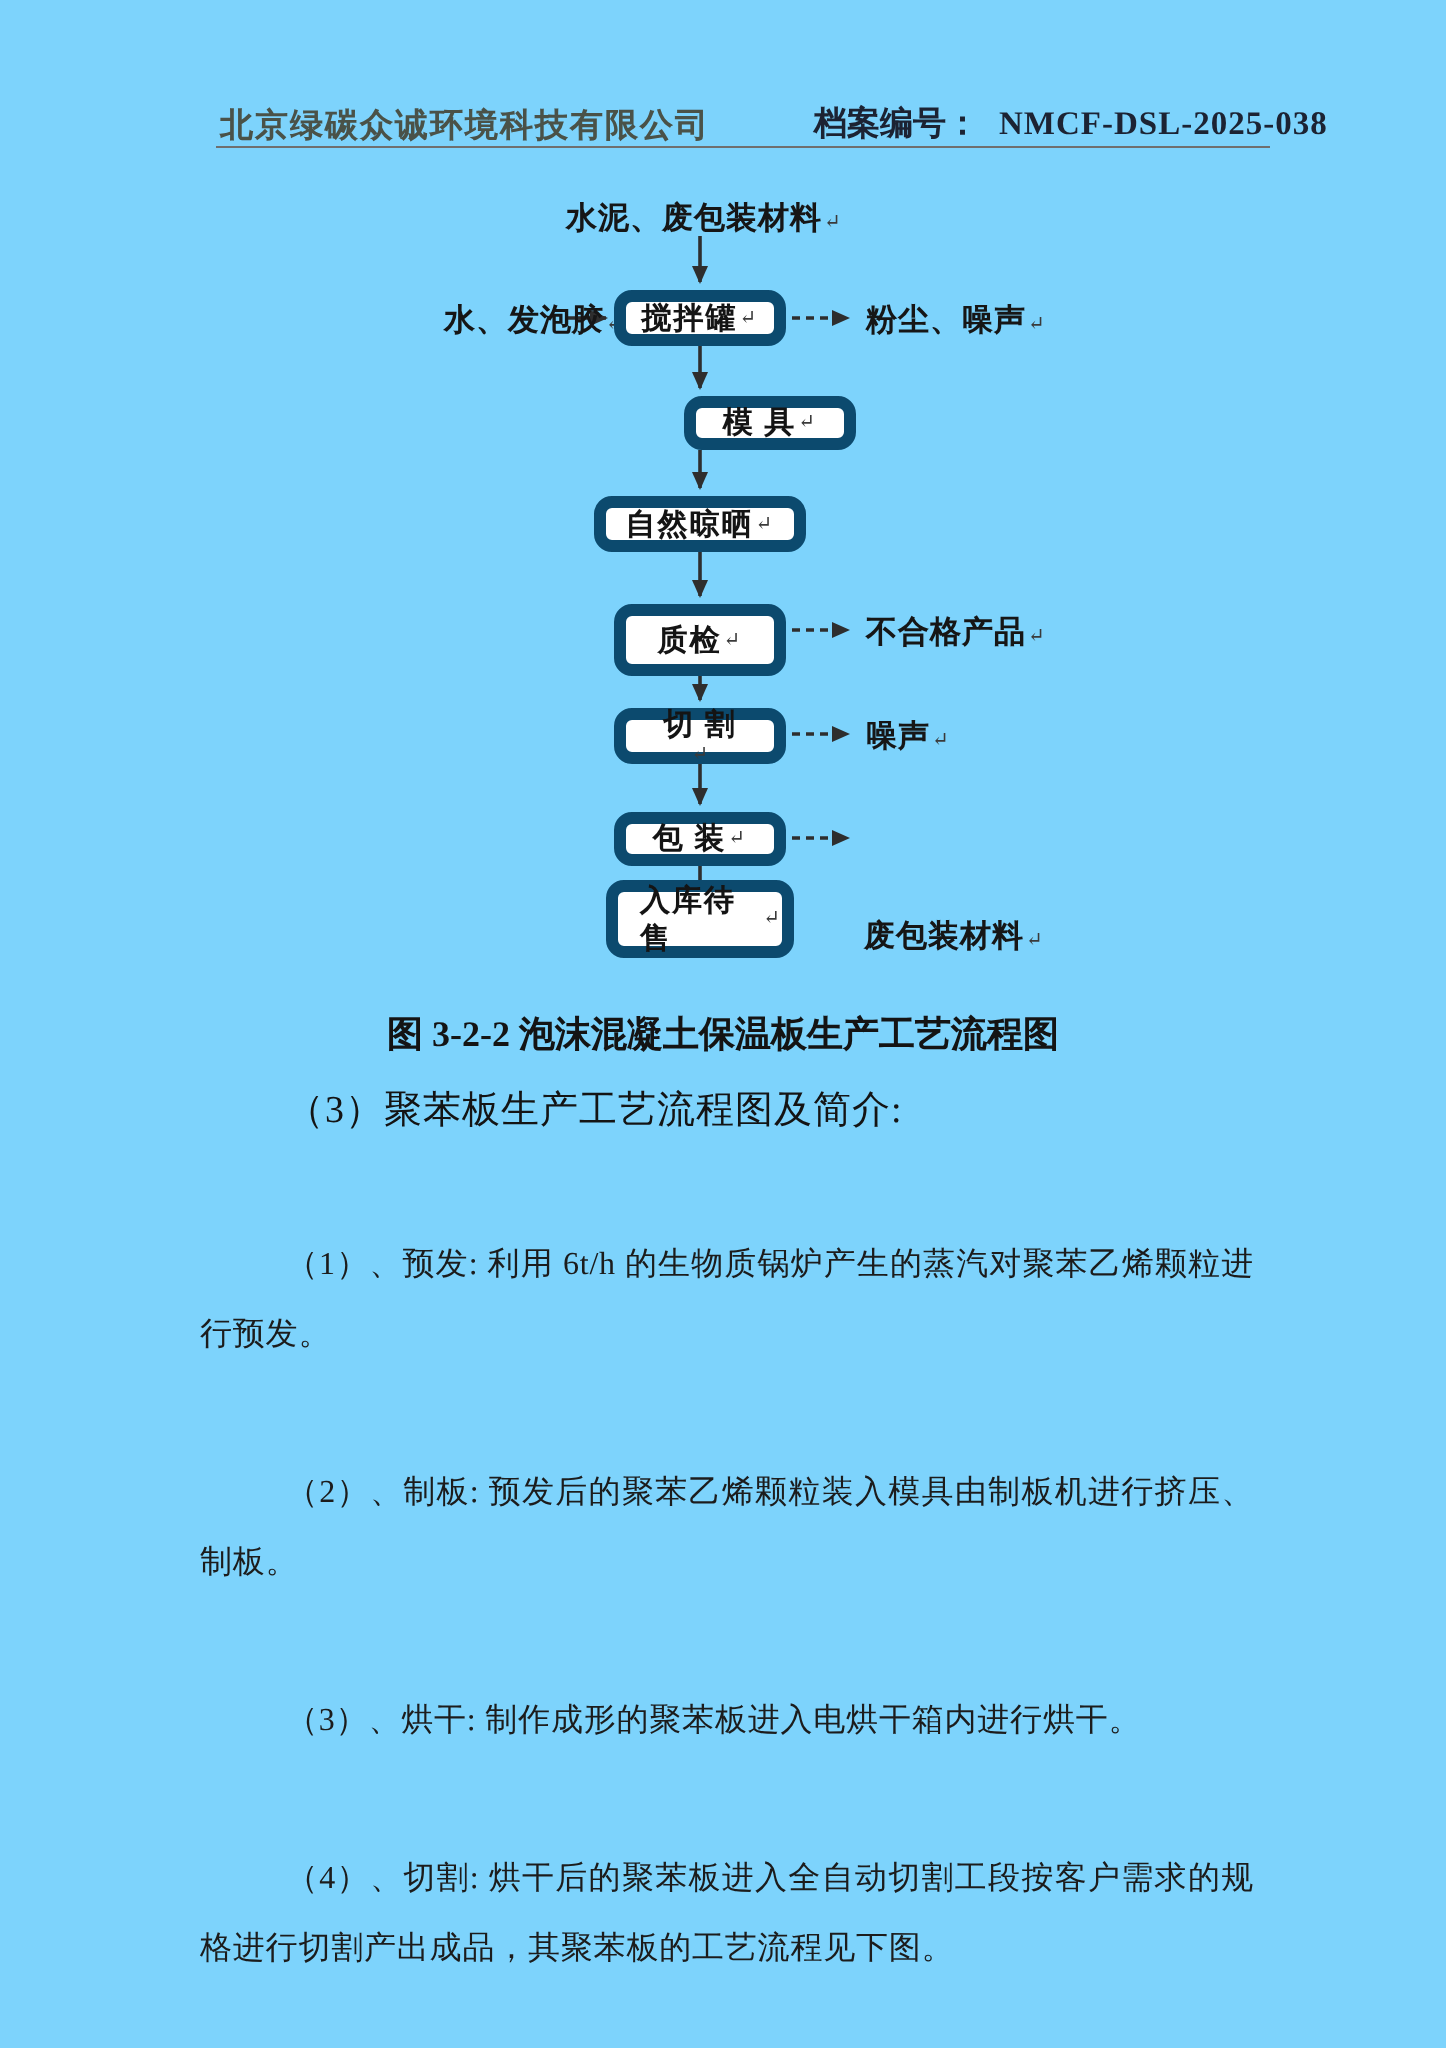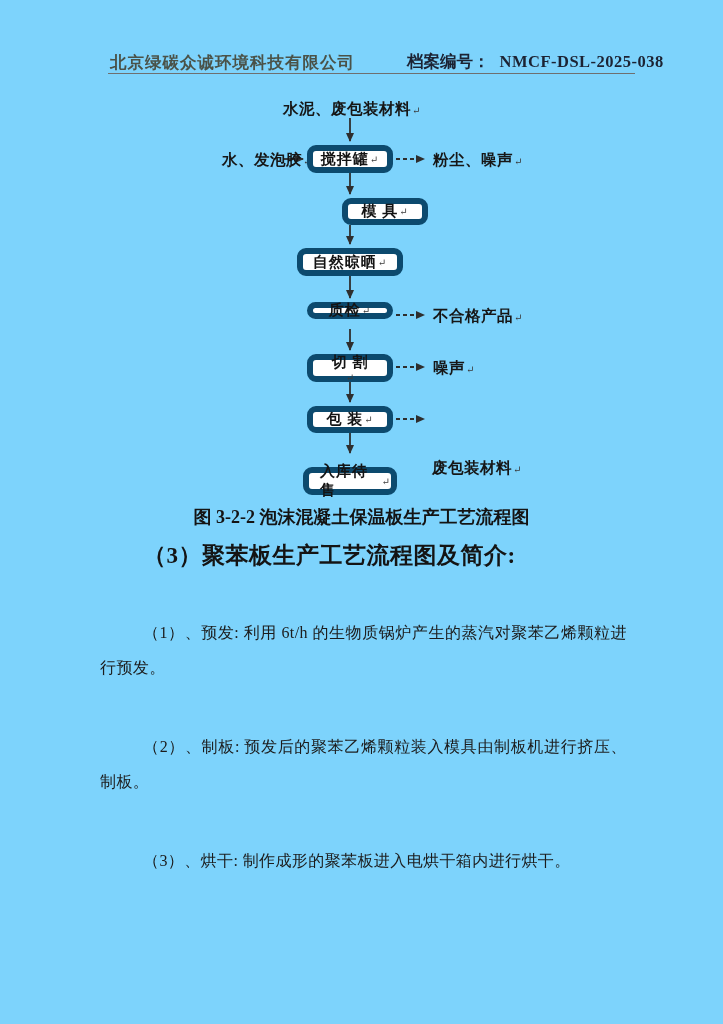--- a/index.html
+++ b/index.html
@@ -37,21 +37,21 @@
     letter-spacing:0.5px; white-space:nowrap;
   }
   .pilcrow { font-size:10px; font-weight:400; color:#3a3a3a; margin-left:1px; }
   
   .caption {
     position:absolute; left:88px; top:505px; width:547px; text-align:center;
     font-size:18px; font-weight:bold; color:#141414;
   }
   .bodytext { position:absolute; left:100px; top:541px; width:527px; }
   .bodytext h3 {
-    font-size:23px; font-weight:bold; color:#141414;
+    font-size:19px; font-weight:normal; color:#141414;
     text-indent:43px; line-height:30px; margin-bottom:9px; letter-spacing:0.5px;
   }
   .bodytext p {
     font-size:16px; line-height:35px; text-align:justify;
     text-indent:43px; color:#1c1c1c; letter-spacing:0.4px;margin-top:44px;
   }
   
   .footer {
     position:absolute; left:0; top:944px; width:723px; text-align:center;
     font-size:14px; color:#1d2535; letter-spacing:1px;
@@ -102,36 +102,36 @@
     <div class="fc-box" style="left:307px; top:198px; width:86px; height:27px;margin-left:35px;">
         <span>模 具</span>
         <span class="pilcrow">↵</span>
       </div>
 
     <div class="fc-box" style="left:297px; top:248px; width:106px; height:28px;">
         <span>自然晾晒</span>
         <span class="pilcrow">↵</span>
       </div>
 
-    <div class="fc-box" style="left:307px; top:302px; width:86px; height:17px;">
+    <div class="fc-box" style="left:307px; top:302px; width:86px; height:36px;">
         <span>质检</span>
         <span class="pilcrow">↵</span>
       </div>
 
     <div class="fc-box" style="left:307px; top:354px; width:86px; height:28px;flex-direction:column;">
         <span>切 割</span>
         <span class="pilcrow">↵</span>
       </div>
 
     <div class="fc-box" style="left:307px; top:406px; width:86px; height:27px;align-items:center;">
         <span>包 装</span>
         <span class="pilcrow">↵</span>
       </div>
 
-    <div class="fc-box" style="left:303px; top:467px; width:94px; height:28px;padding-left:11px;">
+    <div class="fc-box" style="left:303px; top:440px; width:94px; height:39px;padding-left:11px;">
         <span>入库待售</span>
         <span class="pilcrow">↵</span>
       </div>
 
     <div class="fc-label" style="left:433px; top:150px;"><span>粉尘、噪声</span><span class="pilcrow">↵</span></div>
 
     <div class="fc-label" style="left:433px; top:306px;"><span>不合格产品</span><span class="pilcrow">↵</span></div>
 
     <div class="fc-label" style="left:433px; top:358px;"><span>噪声</span><span class="pilcrow">↵</span></div>
 
@@ -139,16 +139,17 @@
 
   </div>
 
   <div class="caption">图 3-2-2 泡沫混凝土保温板生产工艺流程图</div>
 
   <div class="bodytext">
     <h3>（3）聚苯板生产工艺流程图及简介:</h3>
     <p>（1）、预发: 利用 6t/h 的生物质锅炉产生的蒸汽对聚苯乙烯颗粒进行预发。</p>
     <p>（2）、制板: 预发后的聚苯乙烯颗粒装入模具由制板机进行挤压、制板。</p>
     <p>（3）、烘干: 制作成形的聚苯板进入电烘干箱内进行烘干。</p>
+    <p>（4）、切割: 烘干后的聚苯板进入全自动切割工段按客户需求的规格进行切割产出成品，其聚苯板的工艺流程见下图。</p>
   </div>
 
 
 </div>
 
 </body></html>

